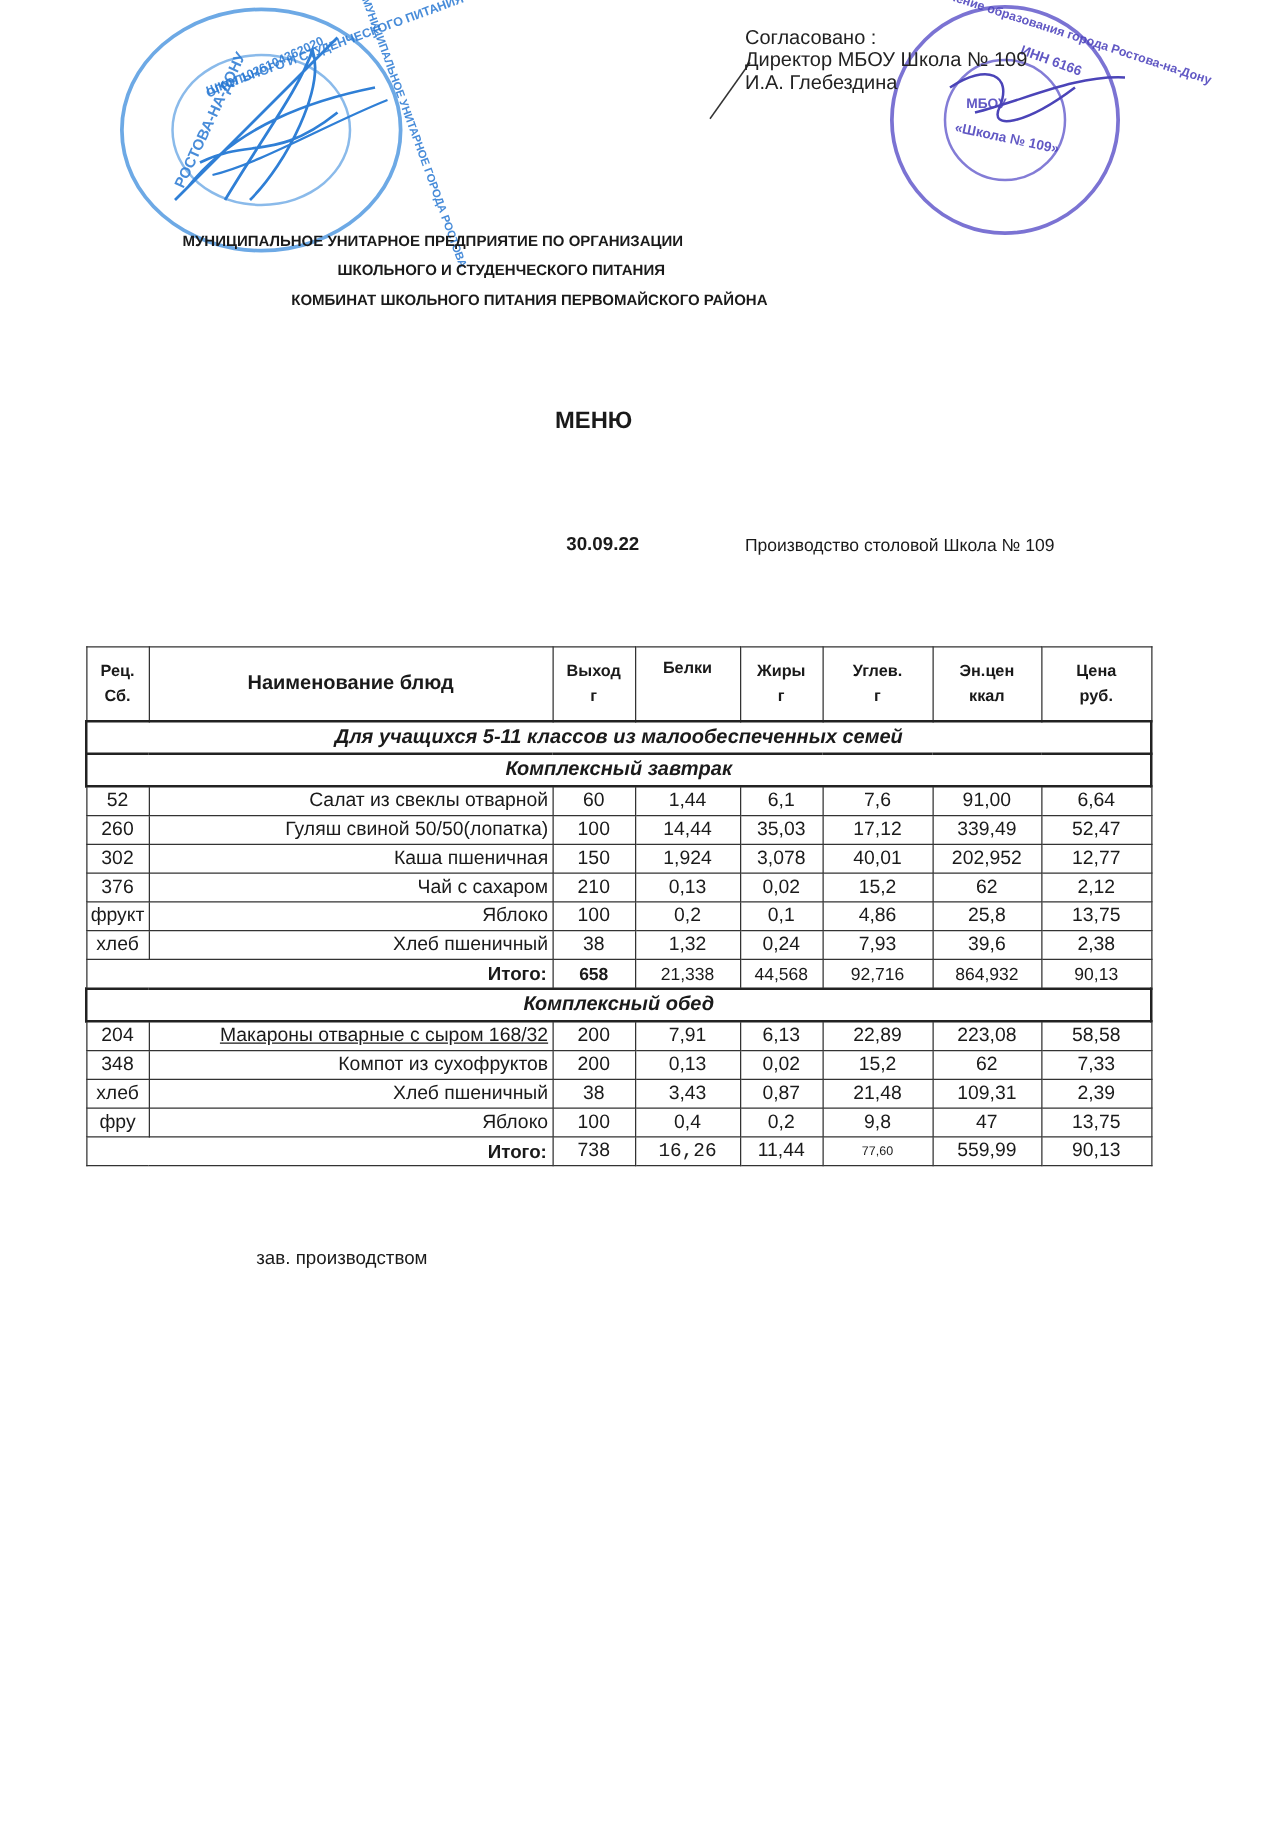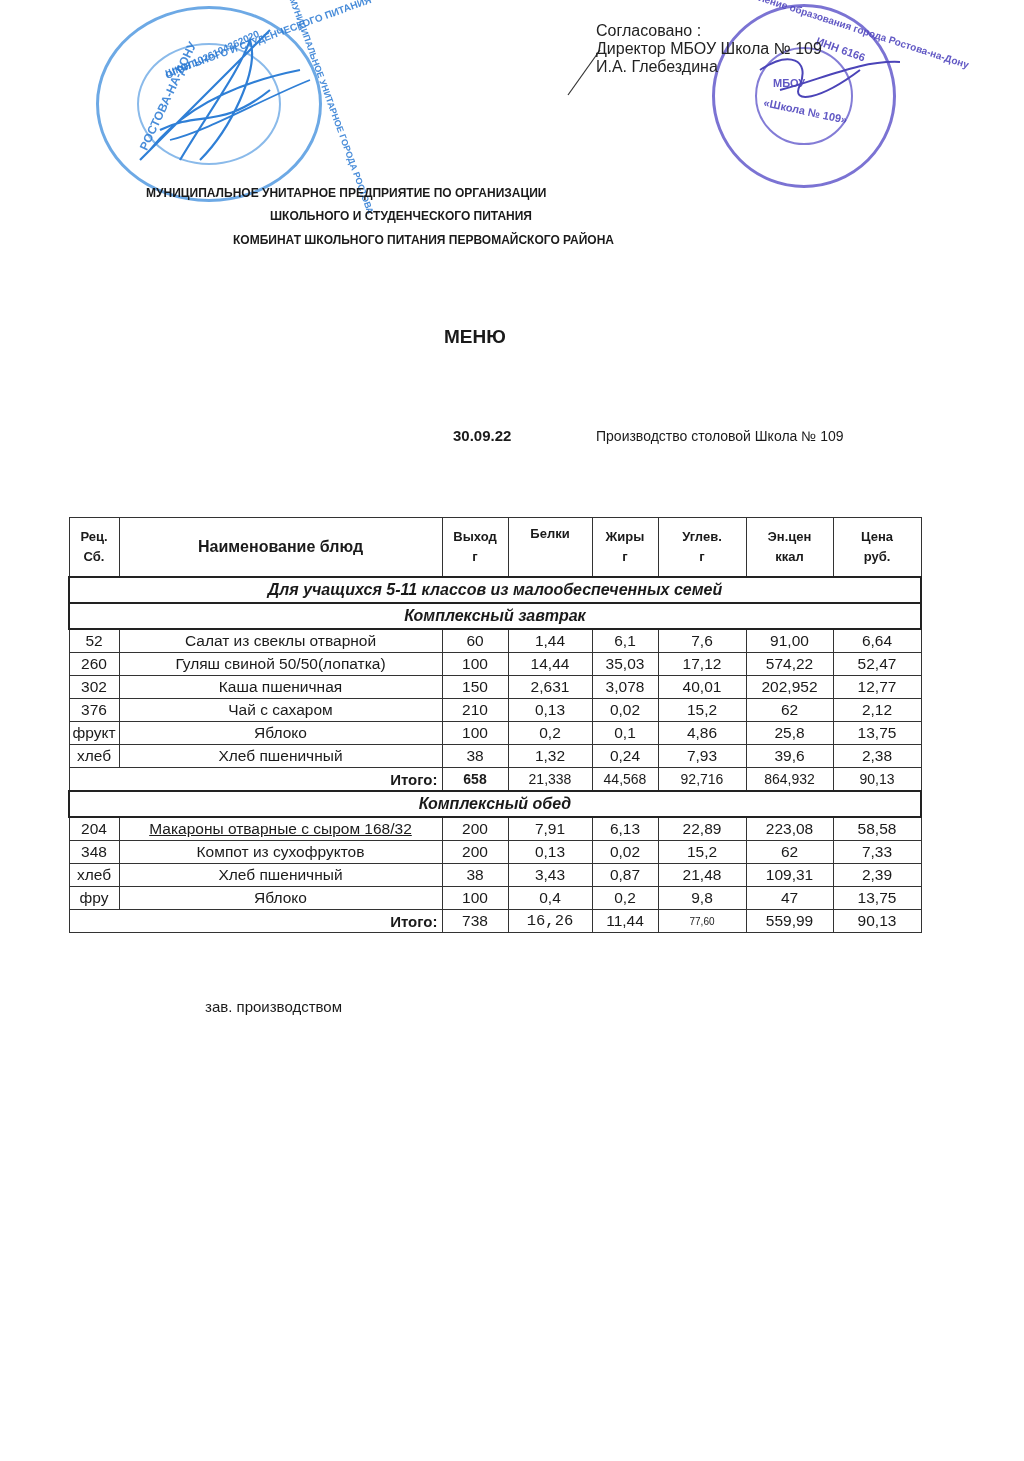--- a/index.html
+++ b/index.html
@@ -21,21 +21,21 @@
   .prod { left:596px; top:428px; font-size:14px; }
   .footer { left:205px; top:998px; font-size:15px; }
 
   table.menu { position:absolute; left:68px; top:517px; border-collapse:collapse; table-layout:fixed; width:852px; }
   table.menu td, table.menu th { border:1px solid #333; padding:0 3px; overflow:hidden; white-space:nowrap; }
   table.menu th { font-size:13px; font-weight:bold; height:52px; line-height:20px; text-align:center; vertical-align:middle; }
   table.menu th.name-h { font-size:16px;margin-left:25px; }
   table.menu tr.section td { font-style:italic; font-weight:bold; font-size:16px; text-align:center; height:24px; border:2px solid #222;margin-top:38px; }
   table.menu tr.row td { font-size:15.5px; height:22px; line-height:22px; }
   table.menu td.code { text-align:center; }
-  table.menu td.name { text-align:center; }
+  table.menu td.name { text-align:right; }
   table.menu td.num { text-align:center; }
   table.menu td.small { font-size:13px;margin-left:40px; }
   table.menu td.tiny { font-size:12px; line-height:10px; vertical-align:top; }
   table.menu td.twoline { font-size:14px; line-height:13px; white-space:normal; vertical-align:top; padding-top:0;text-decoration:underline; }
   table.menu tr.total td { font-size:14px; height:22px; }
   table.menu tr.total td.label { text-align:right; font-weight:bold; font-size:15px; padding-right:4px; }
   table.menu tr.total td.bold { font-weight:bold; }
 </style>
 </head>
 <body>
@@ -118,28 +118,28 @@
         <td class="num">91,00</td>
         <td class="num small">6,64</td>
       </tr>
       <tr class="row">
         <td class="code">260</td>
         <td class="name">Гуляш свиной 50/50(лопатка)</td>
         <td class="num">100</td>
         <td class="num">14,44</td>
         <td class="num">35,03</td>
         <td class="num">17,12</td>
-        <td class="num">574,22</td>
+        <td class="num">339,49</td>
         <td class="num small">52,47</td>
       </tr>
       <tr class="row">
         <td class="code">302</td>
         <td class="name">Каша пшеничная</td>
         <td class="num">150</td>
-        <td class="num">2,631</td>
+        <td class="num">1,924</td>
         <td class="num">3,078</td>
         <td class="num">40,01</td>
         <td class="num">202,952</td>
         <td class="num small">12,77</td>
       </tr>
       <tr class="row">
         <td class="code">376</td>
         <td class="name">Чай с сахаром</td>
         <td class="num">210</td>
         <td class="num">0,13</td>

